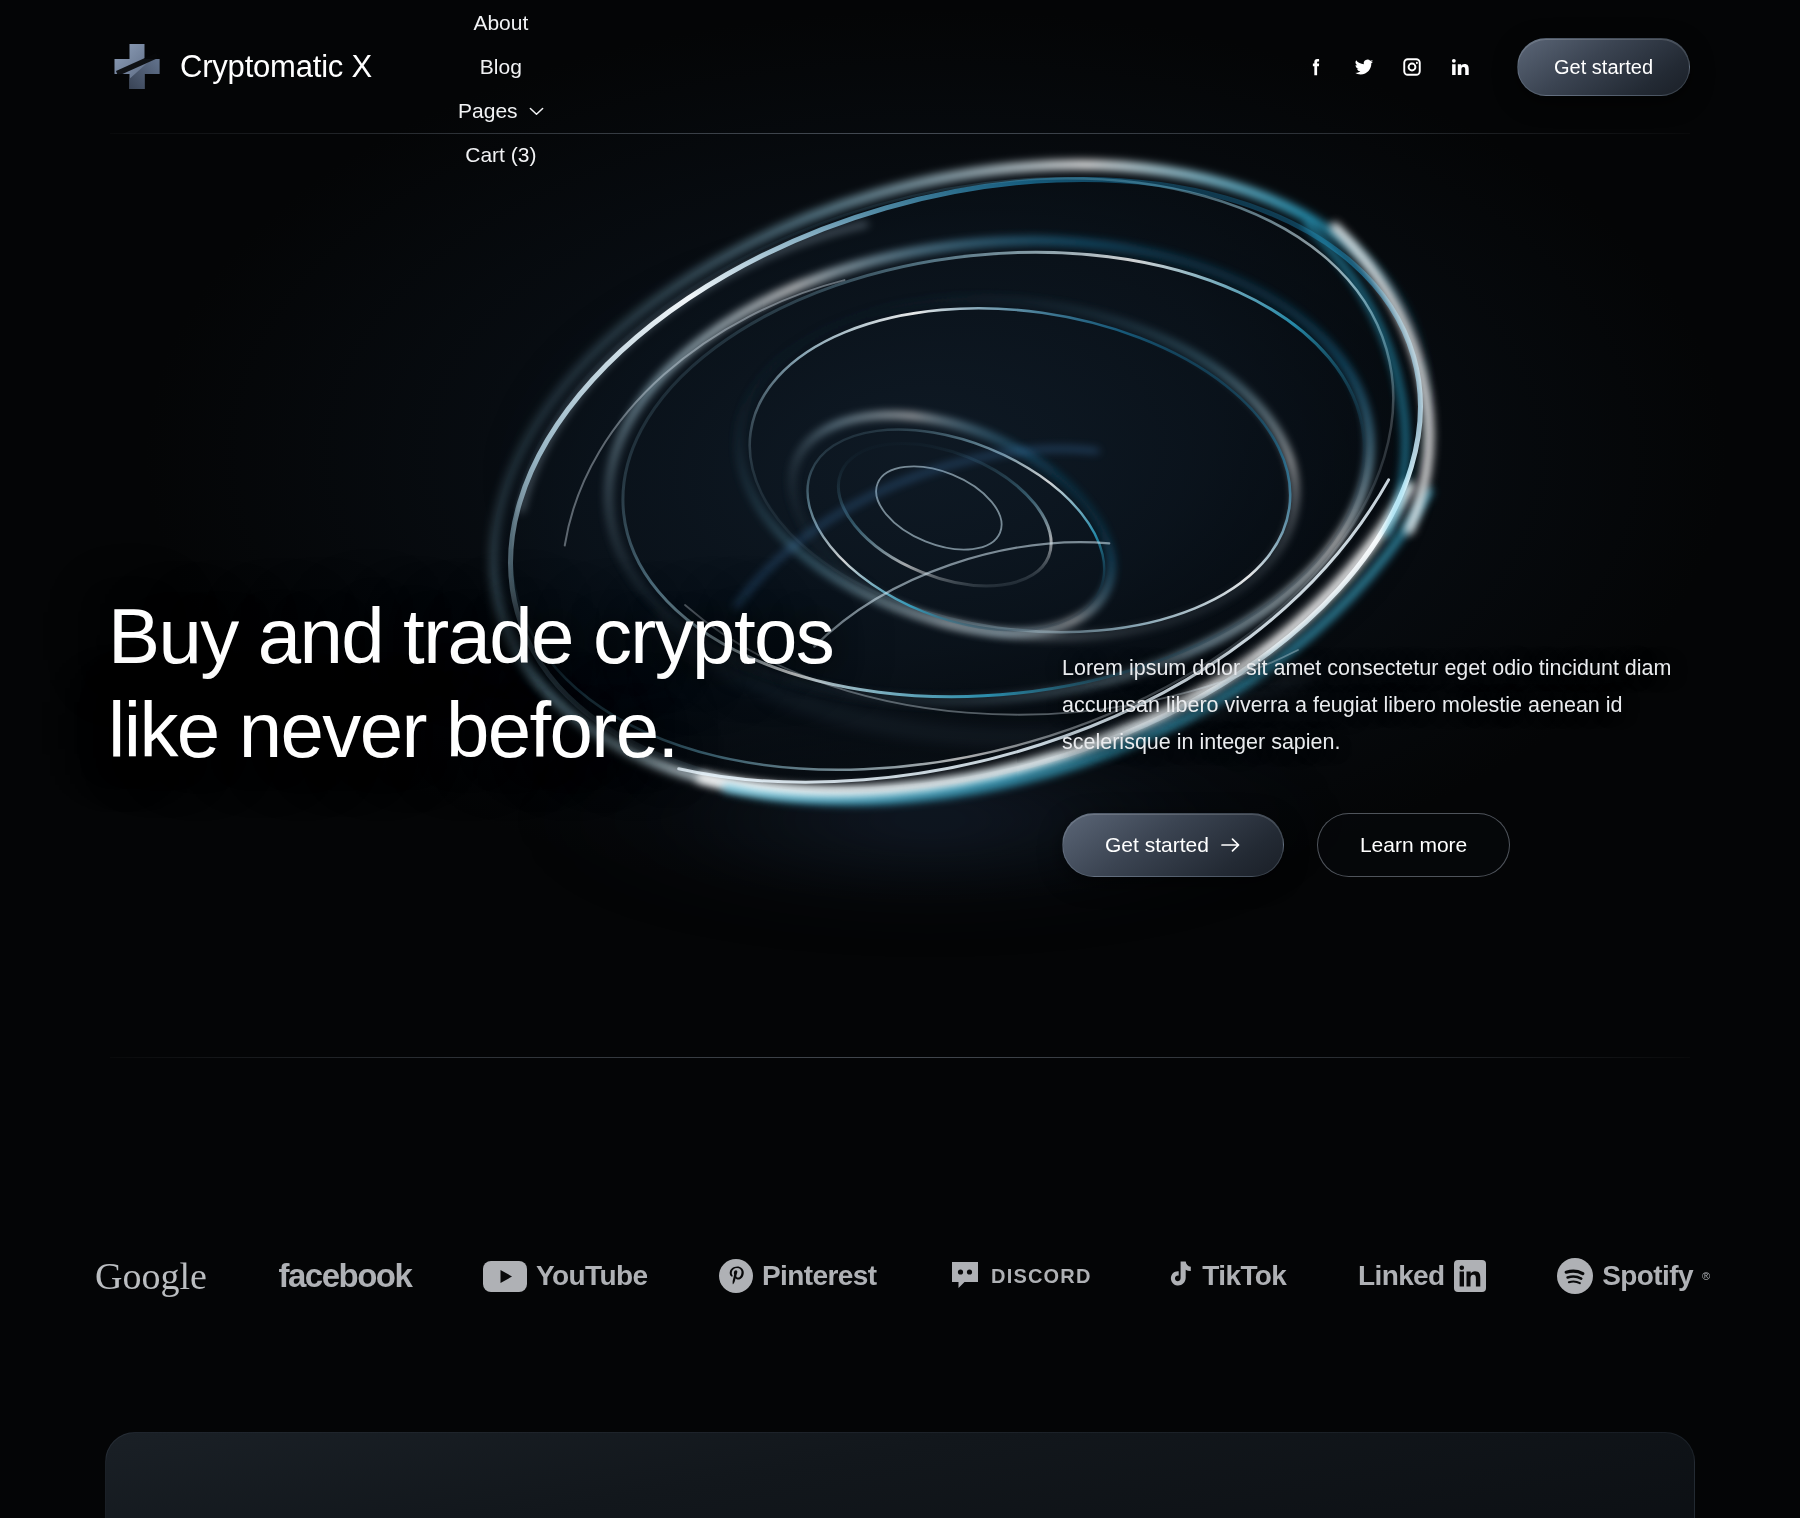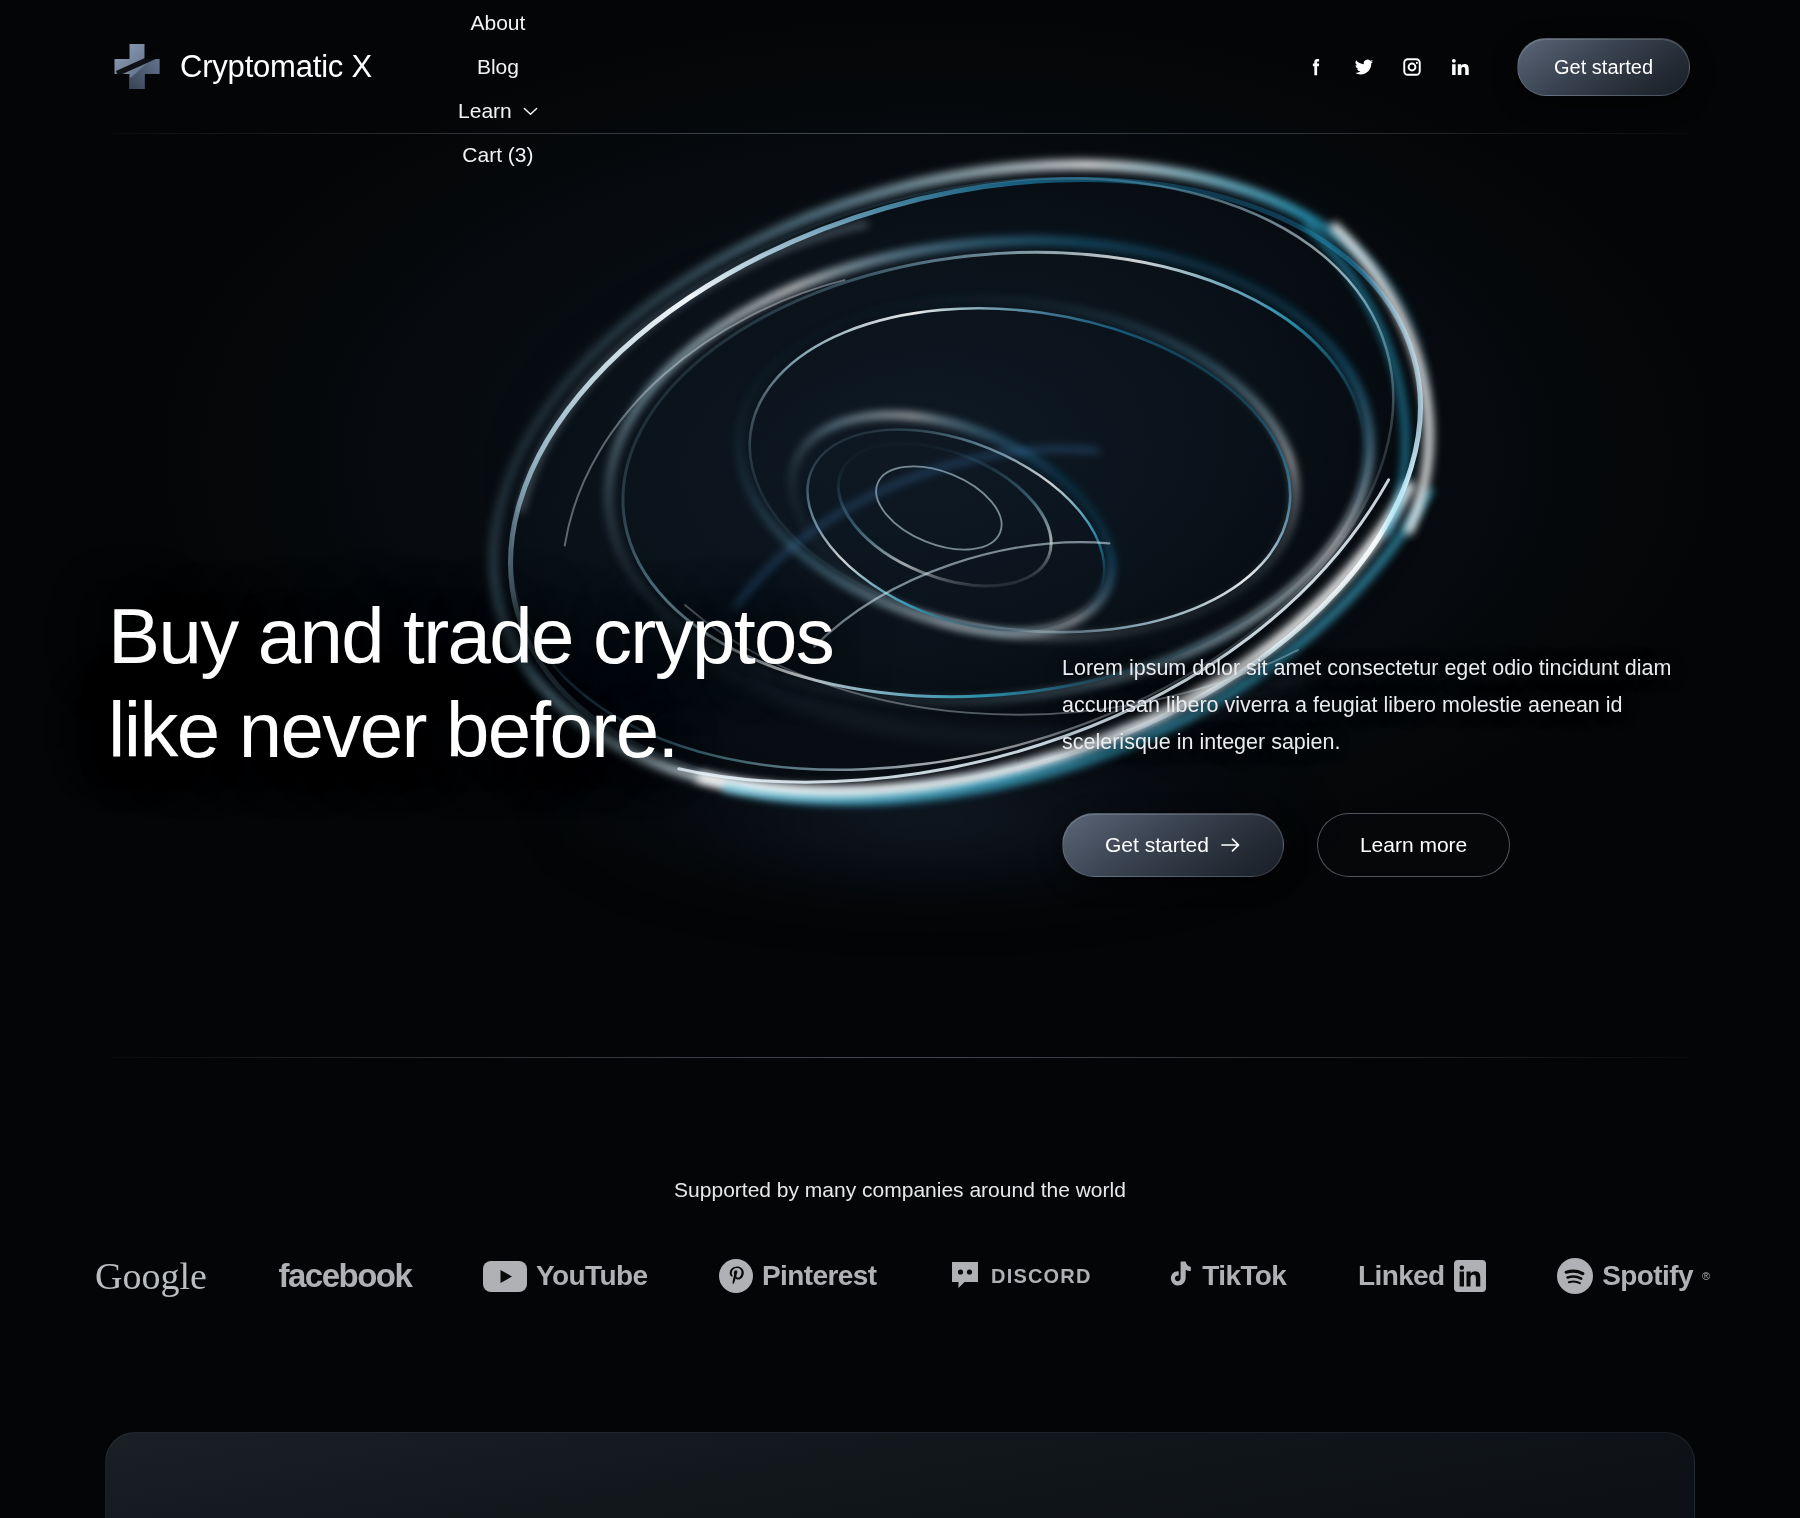--- a/index.html
+++ b/index.html
@@ -331,21 +331,21 @@
       <div class="nav-item">
         <span>Home</span>
       </div>
       <div class="nav-item">
         <span>About</span>
       </div>
       <div class="nav-item">
         <span>Blog</span>
       </div>
       <div class="nav-item">
-        <span>Learn</span>
+        <span>Pages</span>
         <svg class="chev" viewBox="0 0 16 10">
           <path d="M1.2 1.6 L8 8 L14.8 1.6" fill="none" stroke="#f1f2f4" stroke-width="1.7" stroke-linecap="round" stroke-linejoin="round"></path>
         </svg>
       </div>
       <div class="nav-item">
         <span>Cart (3)</span>
       </div>
     </nav>
 
     <div class="header-right">
@@ -467,21 +467,20 @@
         </svg>
       </div>
       <div class="btn-pill btn-outline hero-btn">
         <span>Learn more</span>
       </div>
     </div>
   </div>
 
   <div class="divider divider-hero"></div>
 
-  <div class="supported">Supported by many companies around the world</div>
 
   <div class="logos-row">
 
     <div class="logo-item">
       <span class="logo-txt logo-txt-google">Google</span>
     </div>
 
     <div class="logo-item">
       <span class="logo-txt logo-txt-fb">facebook</span>
     </div>

